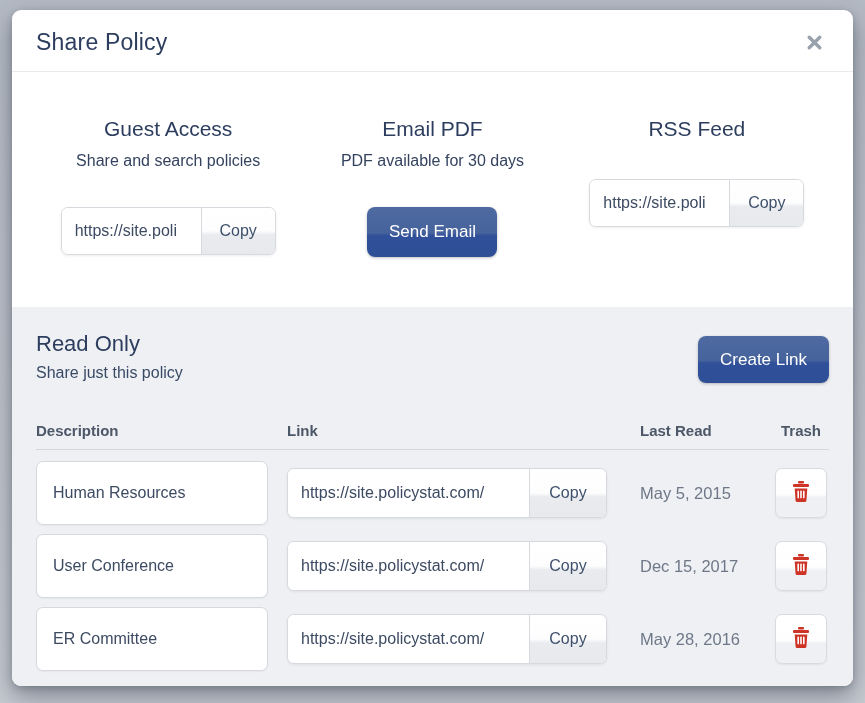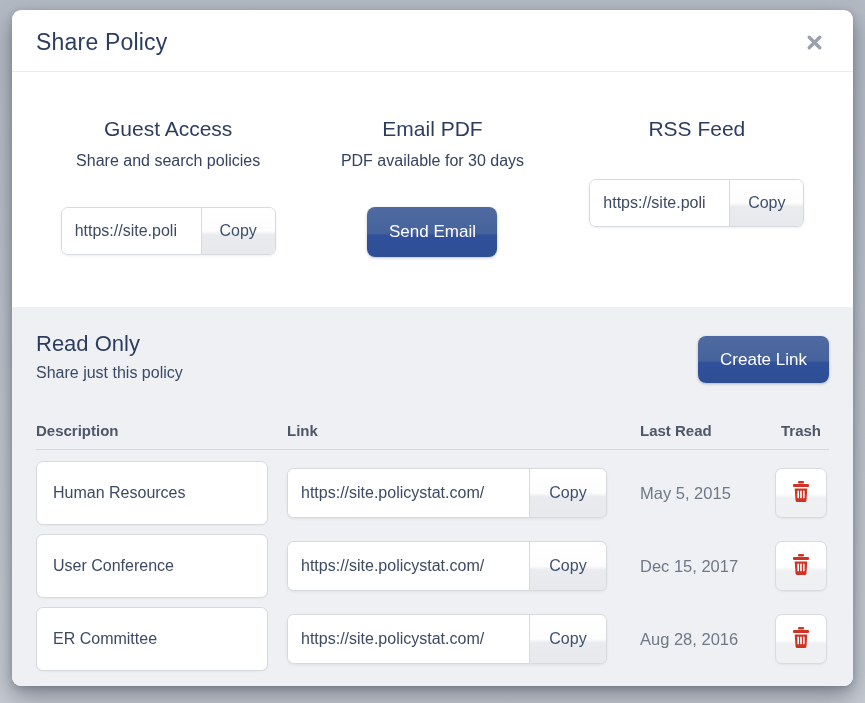--- a/index.html
+++ b/index.html
@@ -208,21 +208,21 @@
         </span>
       </button>
     </div>
 
     <div class="trow">
       <input class="desc-input" type="text" value="ER Committee" style="">
       <div class="input-group link-group">
         <input type="text" value="https://site.policystat.com/" style="">
         <button class="copy-btn">Copy</button>
       </div>
-      <div class="date-cell">Aug 28, 2016</div>
+      <div class="date-cell">May 28, 2016</div>
       <button class="trash-btn">
         <span>
           <svg width="18" height="21" viewBox="0 0 18 21">
             <rect x="6" y="0" width="6" height="2.6" rx="1" fill="#ce3425"></rect>
             <rect x="1" y="2.9" width="16" height="3" rx="1" fill="#ce3425"></rect>
             <path d="M2.7 7.5h12.6l-.85 11.9a1.7 1.7 0 0 1-1.7 1.6H5.25a1.7 1.7 0 0 1-1.7-1.6z" fill="#ce3425"></path>
             <rect x="5.4" y="9.6" width="1.6" height="7.8" rx="0.8" fill="#ffffff"></rect>
             <rect x="8.2" y="9.6" width="1.6" height="7.8" rx="0.8" fill="#ffffff"></rect>
             <rect x="11" y="9.6" width="1.6" height="7.8" rx="0.8" fill="#ffffff"></rect>
           </svg>

